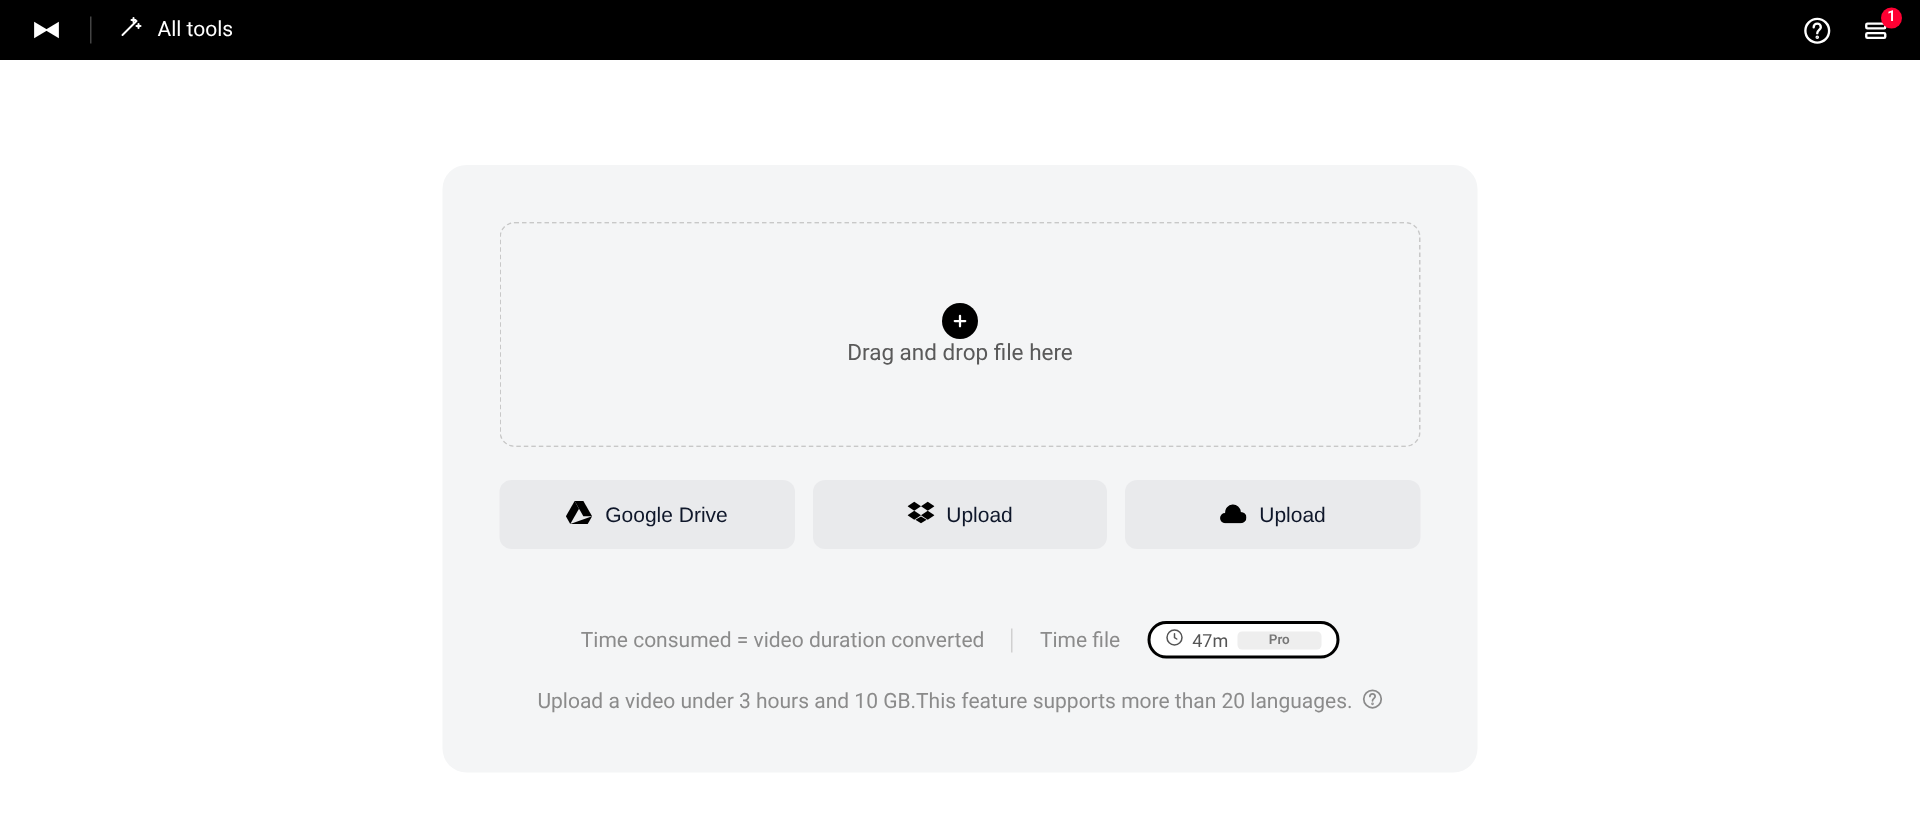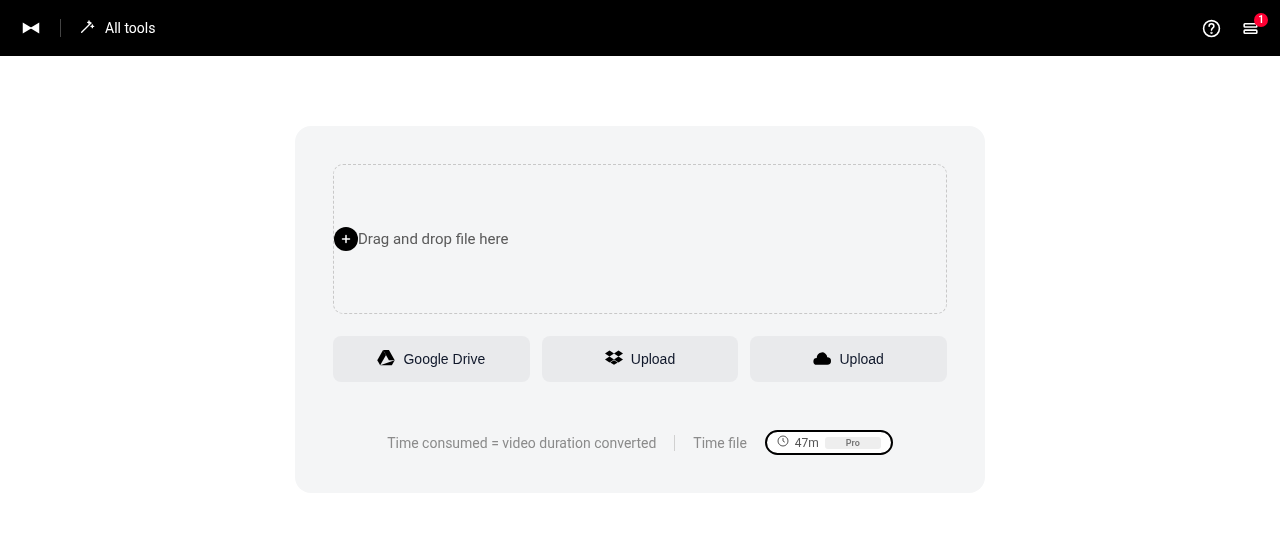--- a/index.html
+++ b/index.html
@@ -5,21 +5,21 @@
     * { margin: 0; padding: 0; box-sizing: border-box; }
     body {
       font-family: -apple-system, BlinkMacSystemFont, "Segoe UI", Roboto, Helvetica, Arial, sans-serif;
       background: #fff;
       width: 1280px;
       height: 542px;
       overflow: hidden;
     }
     .header {
       background: #000;
-      height: 56px;
+      height: 40px;
       display: flex;
       align-items: center;
       justify-content: space-between;
       padding: 0 20px;
     }
     .header-left {
       display: flex;
       align-items: center;
       gap: 18px;
     }
@@ -81,22 +81,23 @@
       width: 690px;
       background: #f4f5f6;
       border-radius: 16px;
       padding: 38px;
     }
     .dropzone {
       border: 1px dashed #c8c8c8;
       border-radius: 10px;
       height: 150px;
       display: flex;
-      flex-direction: row;
-      align-items: center;
+      flex-direction: column;
+      align-items: center;
+      justify-content: center;
       gap: 0;
       cursor: pointer;
     }
     .plus-circle {
       width: 24px;
       height: 24px;
       background: #000;
       border-radius: 50%;
       display: flex;
       align-items: center;
@@ -270,15 +271,25 @@
           <span>
             <svg width="12" height="12" viewBox="0 0 24 24" fill="none" stroke="#555" stroke-width="2">
               <circle cx="12" cy="12" r="10"></circle>
               <path d="M12 7v5l3 2" stroke-linecap="round"></path>
             </svg>
           </span>
           <span>47m</span>
           <span class="pro-tag">Pro</span>
         </span>
       </div>
+      <div class="info-row2">
+        <span>Upload a video under 3 hours and 10 GB.This feature supports more than 20 languages.</span>
+        <span>
+          <svg width="14" height="14" viewBox="0 0 24 24" fill="none" stroke="#8b8b8b" stroke-width="2">
+            <circle cx="12" cy="12" r="10"></circle>
+            <path d="M9 9a3 3 0 0 1 6 0c0 2-3 2.5-3 5" stroke-linecap="round"></path>
+            <circle cx="12" cy="17.5" r="0.5" fill="#8b8b8b"></circle>
+          </svg>
+        </span>
+      </div>
     </div>
   </div>
 </div>
 
 </body></html>

